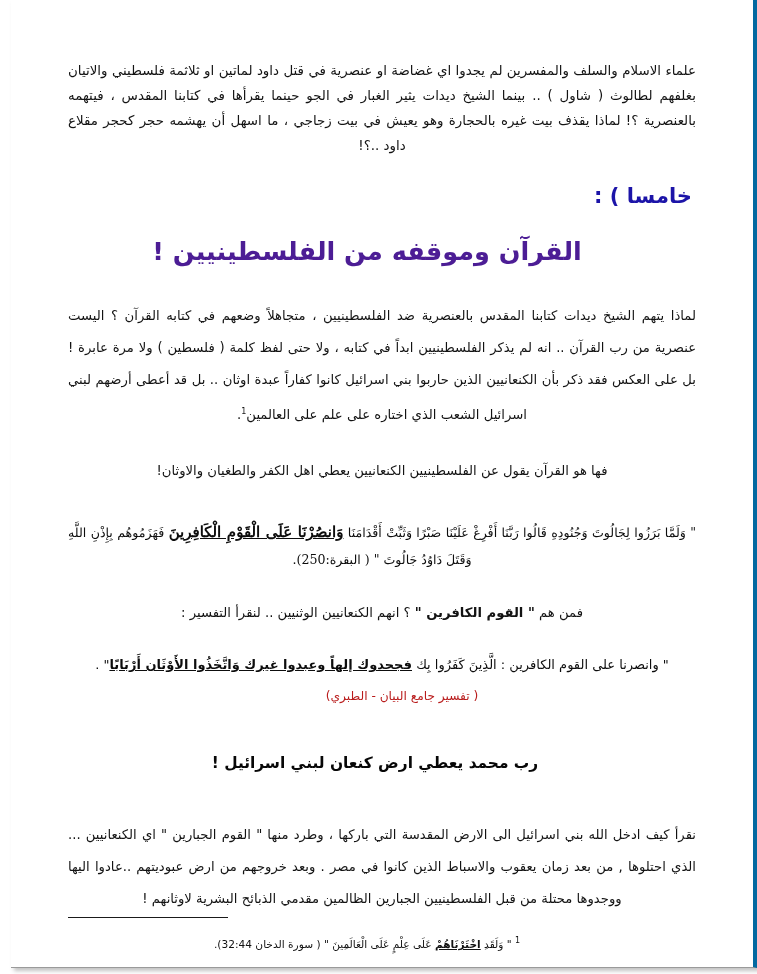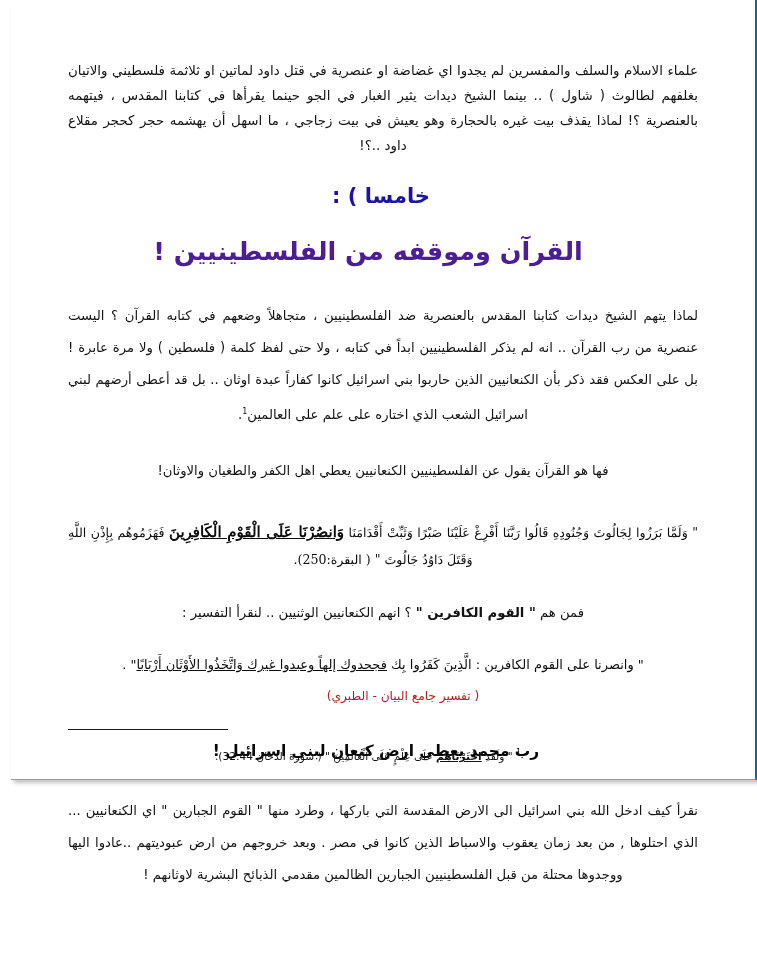--- a/index.html
+++ b/index.html
@@ -12,23 +12,23 @@
     height: 974px;
     overflow: hidden;
     font-family: "DejaVu Sans", "Liberation Sans", sans-serif;
   }
 
   
   #page-sheet {
     position: relative;
     box-sizing: border-box;
     width: 746px;
-    height: 780px;
+    height: 968px;
     background: #ffffff;
-    border-right: 2px solid #0369a1;
+    border-right: 4px solid #0369a1;
     border-bottom: 1px solid #9a9a9a;
     box-shadow: 3px 3px 4px rgba(120,120,120,0.45);
     padding: 0;
   }
 
   #content {
     position: absolute;
     top: 0;
     right: 0;
     left: 0;
@@ -55,21 +55,21 @@
     text-align-last: center;
   }
 
   .spacer-xs { height: 8px; }
   .spacer-m  { height: 24px; }
   .spacer-l  { height: 32px; }
 
   
   .label-blue {
     direction: rtl;
-    text-align: center;
+    text-align: right;
     color: #1c14a8;
     font-weight: bold;
     font-size: 21px;
     line-height: 28px;
     letter-spacing: 0.5px;
     margin: 0;
     padding-right: 4px;
   }
 
   
@@ -105,21 +105,21 @@
   
   .quote-line {
     direction: rtl;
     text-align: center;
     color: #0d0d0d;
     font-size: 13px;
     line-height: 24px;
     margin: 0;
   }
   .quote-em {
-    font-weight: normal;
+    font-weight: bold;
     text-decoration: underline;
   }
 
   .source-green {
     direction: rtl;
     text-align: center;
     color: #b91c1c;
     font-size: 12.2px;
     line-height: 22px;
     margin: 0;
@@ -127,21 +127,21 @@
   }
 
   
   .heading-sub {
     direction: rtl;
     text-align: center;
     color: #070707;
     font-weight: bold;
     font-size: 15.4px;
     line-height: 24px;
-    margin: 0;
+    margin: 12px;
     padding-right: 14px;
   }
 
   
   .b { font-weight: bold; }
 
   
   #footnote-area {
     position: absolute;
     right: 57px;

